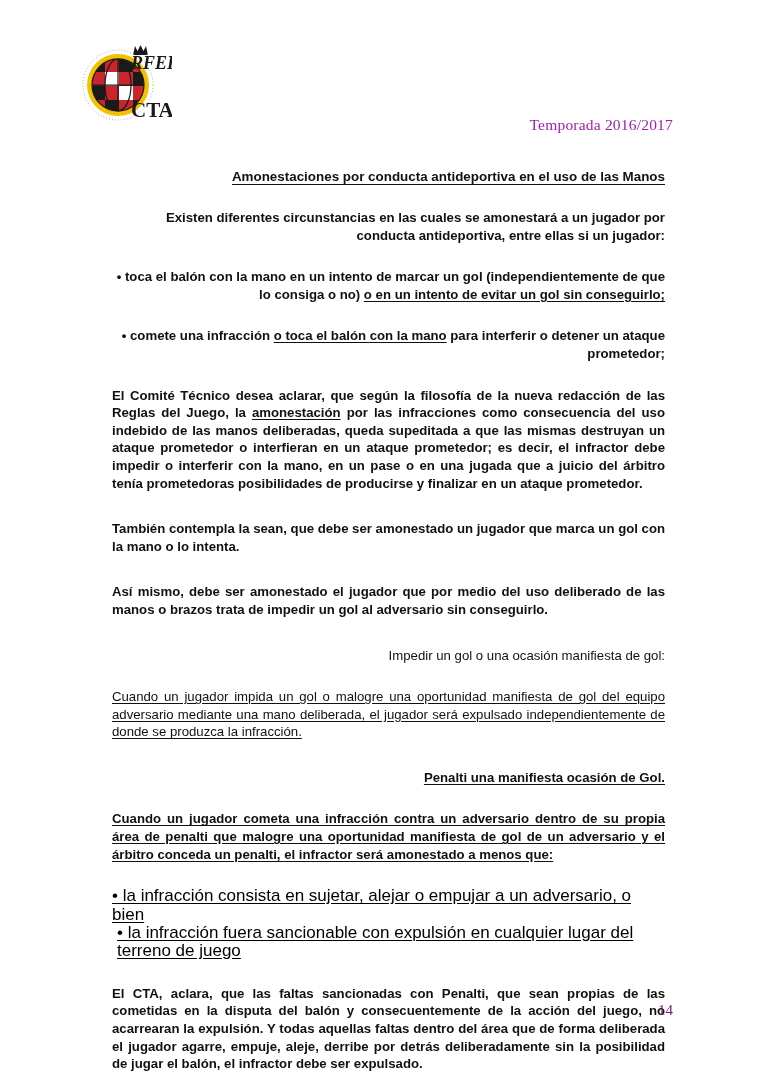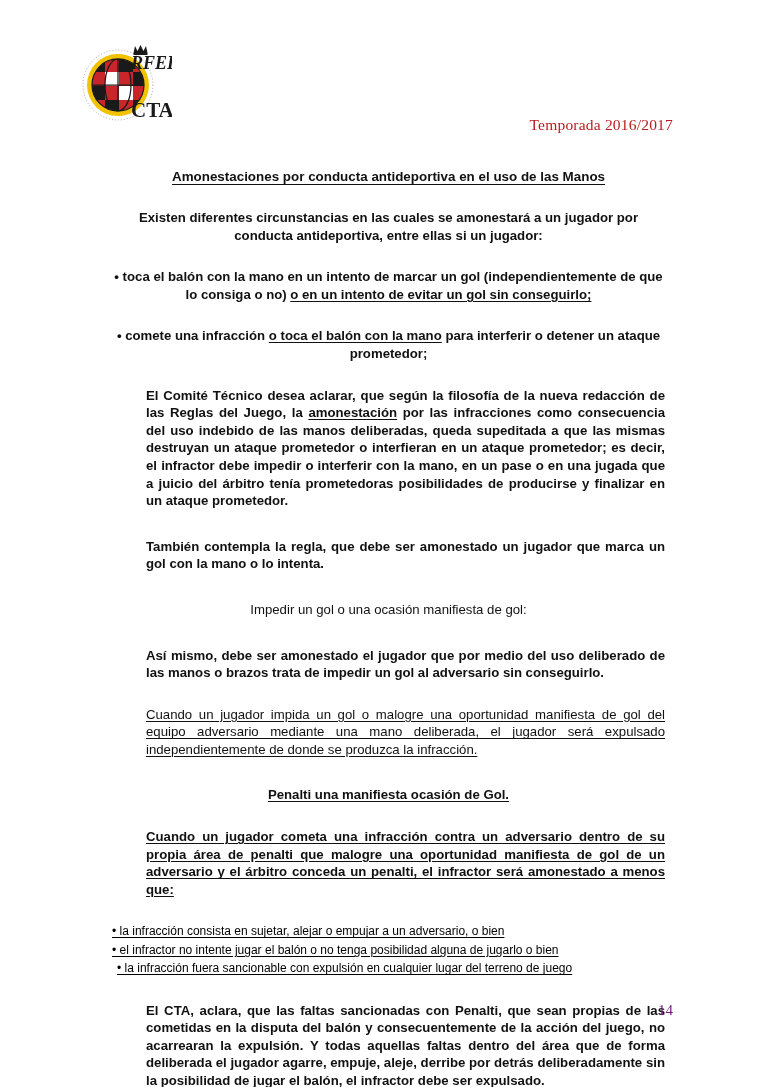--- a/index.html
+++ b/index.html
@@ -31,57 +31,57 @@
     width: 100px;
     height: 100px;
   }
   .season {
     position: absolute;
     right: 97px;
     top: 116px;
     font-family: "Liberation Serif", serif;
     font-size: 15.5px;
     letter-spacing: 0.2px;
-    color: #b91c1c;
+    color: #a21caf;
     white-space: nowrap;
   }
 
   
   .content {
     position: absolute;
     left: 112px;
     top: 168px;
     width: 553px;
   }
 
   .blk {
     font-size: 13.2px;
     line-height: 17.6px;
     color: #111111;
     margin: 0;
   }
   .bold    { font-weight: bold; }
   .normal  { font-weight: normal; }
-  .just    { text-align: justify; text-align-last: left; margin-left: 34px; }
-  .left    { text-align: center; }
+  .just    { text-align: justify; text-align-last: left; }
+  .left    { text-align: right; }
   .uline   { text-decoration: underline; text-underline-offset: 2px; }
   u.seg    { text-decoration: underline; text-underline-offset: 2px; }
   .gap-l  { margin-top: 24px; }
   .gap-xl { margin-top: 28px; }
 
   .heading {
     font-size: 13.4px;
     font-weight: bold;
     text-decoration: underline;
     text-underline-offset: 3px;
     line-height: 17px;
   }
 
   .bullets .bline {
-    font-size: 12px;
+    font-size: 17px;
     line-height: 18.4px;
     font-weight: normal;
     text-decoration: underline;
     text-underline-offset: 2px;
   }
   .bullets .bline.indent { padding-left: 5px; }
 
   
   .page-number {
     position: absolute;
@@ -166,35 +166,34 @@
     </p>
 
     <p class="blk bold left gap-l">
       <span>• comete una infracción </span><u class="seg">o toca el balón con la mano</u><span> para interferir o detener un ataque prometedor;</span>
     </p>
 
     <p class="blk bold just gap-l">
       <span>El Comité Técnico desea aclarar,  que según la filosofía de la nueva redacción de las Reglas del Juego, la </span><u class="seg">amonestación</u><span> por las infracciones como consecuencia del uso indebido de las manos deliberadas,  queda supeditada a que las mismas destruyan un ataque prometedor o interfieran en un ataque prometedor; es decir, el infractor debe impedir o interferir  con la mano, en un pase o en una jugada que a juicio del árbitro tenía prometedoras posibilidades de producirse y finalizar en un ataque prometedor.</span>
     </p>
 
-    <p class="blk bold just gap-xl">También contempla la regla, que  debe ser amonestado un jugador que marca un gol con la mano o lo intenta.</p>
+    <p class="blk bold just gap-xl">También contempla la sean, que  debe ser amonestado un jugador que marca un gol con la mano o lo intenta.</p>
+
+    <p class="blk bold just gap-xl">Así mismo, debe ser amonestado el jugador que por medio del uso deliberado de las manos o brazos trata de impedir un gol al adversario sin conseguirlo.</p>
 
     <p class="blk normal left gap-xl">Impedir un gol o una ocasión manifiesta de gol:</p>
-
-    <p class="blk bold just gap-xl">Así mismo, debe ser amonestado el jugador que por medio del uso deliberado de las manos o brazos trata de impedir un gol al adversario sin conseguirlo.</p>
 
     <p class="blk normal just uline gap-l">Cuando un jugador impida un gol o malogre una oportunidad manifiesta de gol del equipo adversario mediante una mano deliberada, el jugador será expulsado independientemente de donde se produzca la infracción.</p>
 
     <p class="blk bold left uline gap-xl">Penalti una manifiesta ocasión de Gol.</p>
 
     <p class="blk bold just uline gap-l">Cuando un jugador cometa una infracción contra un adversario dentro de su propia área de penalti que malogre una oportunidad manifiesta de gol de un adversario y el árbitro conceda un penalti, el infractor será amonestado a menos que:</p>
 
     <div class="bullets gap-l">
       <div class="bline">• la infracción consista en sujetar, alejar o empujar a un adversario, o bien</div>
-      <div class="bline">• el infractor no intente jugar el balón o no tenga posibilidad alguna de jugarlo o bien</div>
       <div class="bline indent"> • la infracción fuera sancionable con expulsión en cualquier lugar del terreno de juego</div>
     </div>
 
 
     <p class="blk bold just gap-l">El CTA, aclara, que las faltas sancionadas con  Penalti, que sean propias de las cometidas en la disputa del balón y consecuentemente de la acción del juego, no acarrearan la expulsión. Y todas aquellas faltas dentro del área que de forma deliberada el jugador  agarre, empuje, aleje, derribe por detrás deliberadamente sin la posibilidad de jugar el balón, el infractor debe ser expulsado.</p>
   </div>
 
   <div class="page-number">14</div>
 
 </div>

